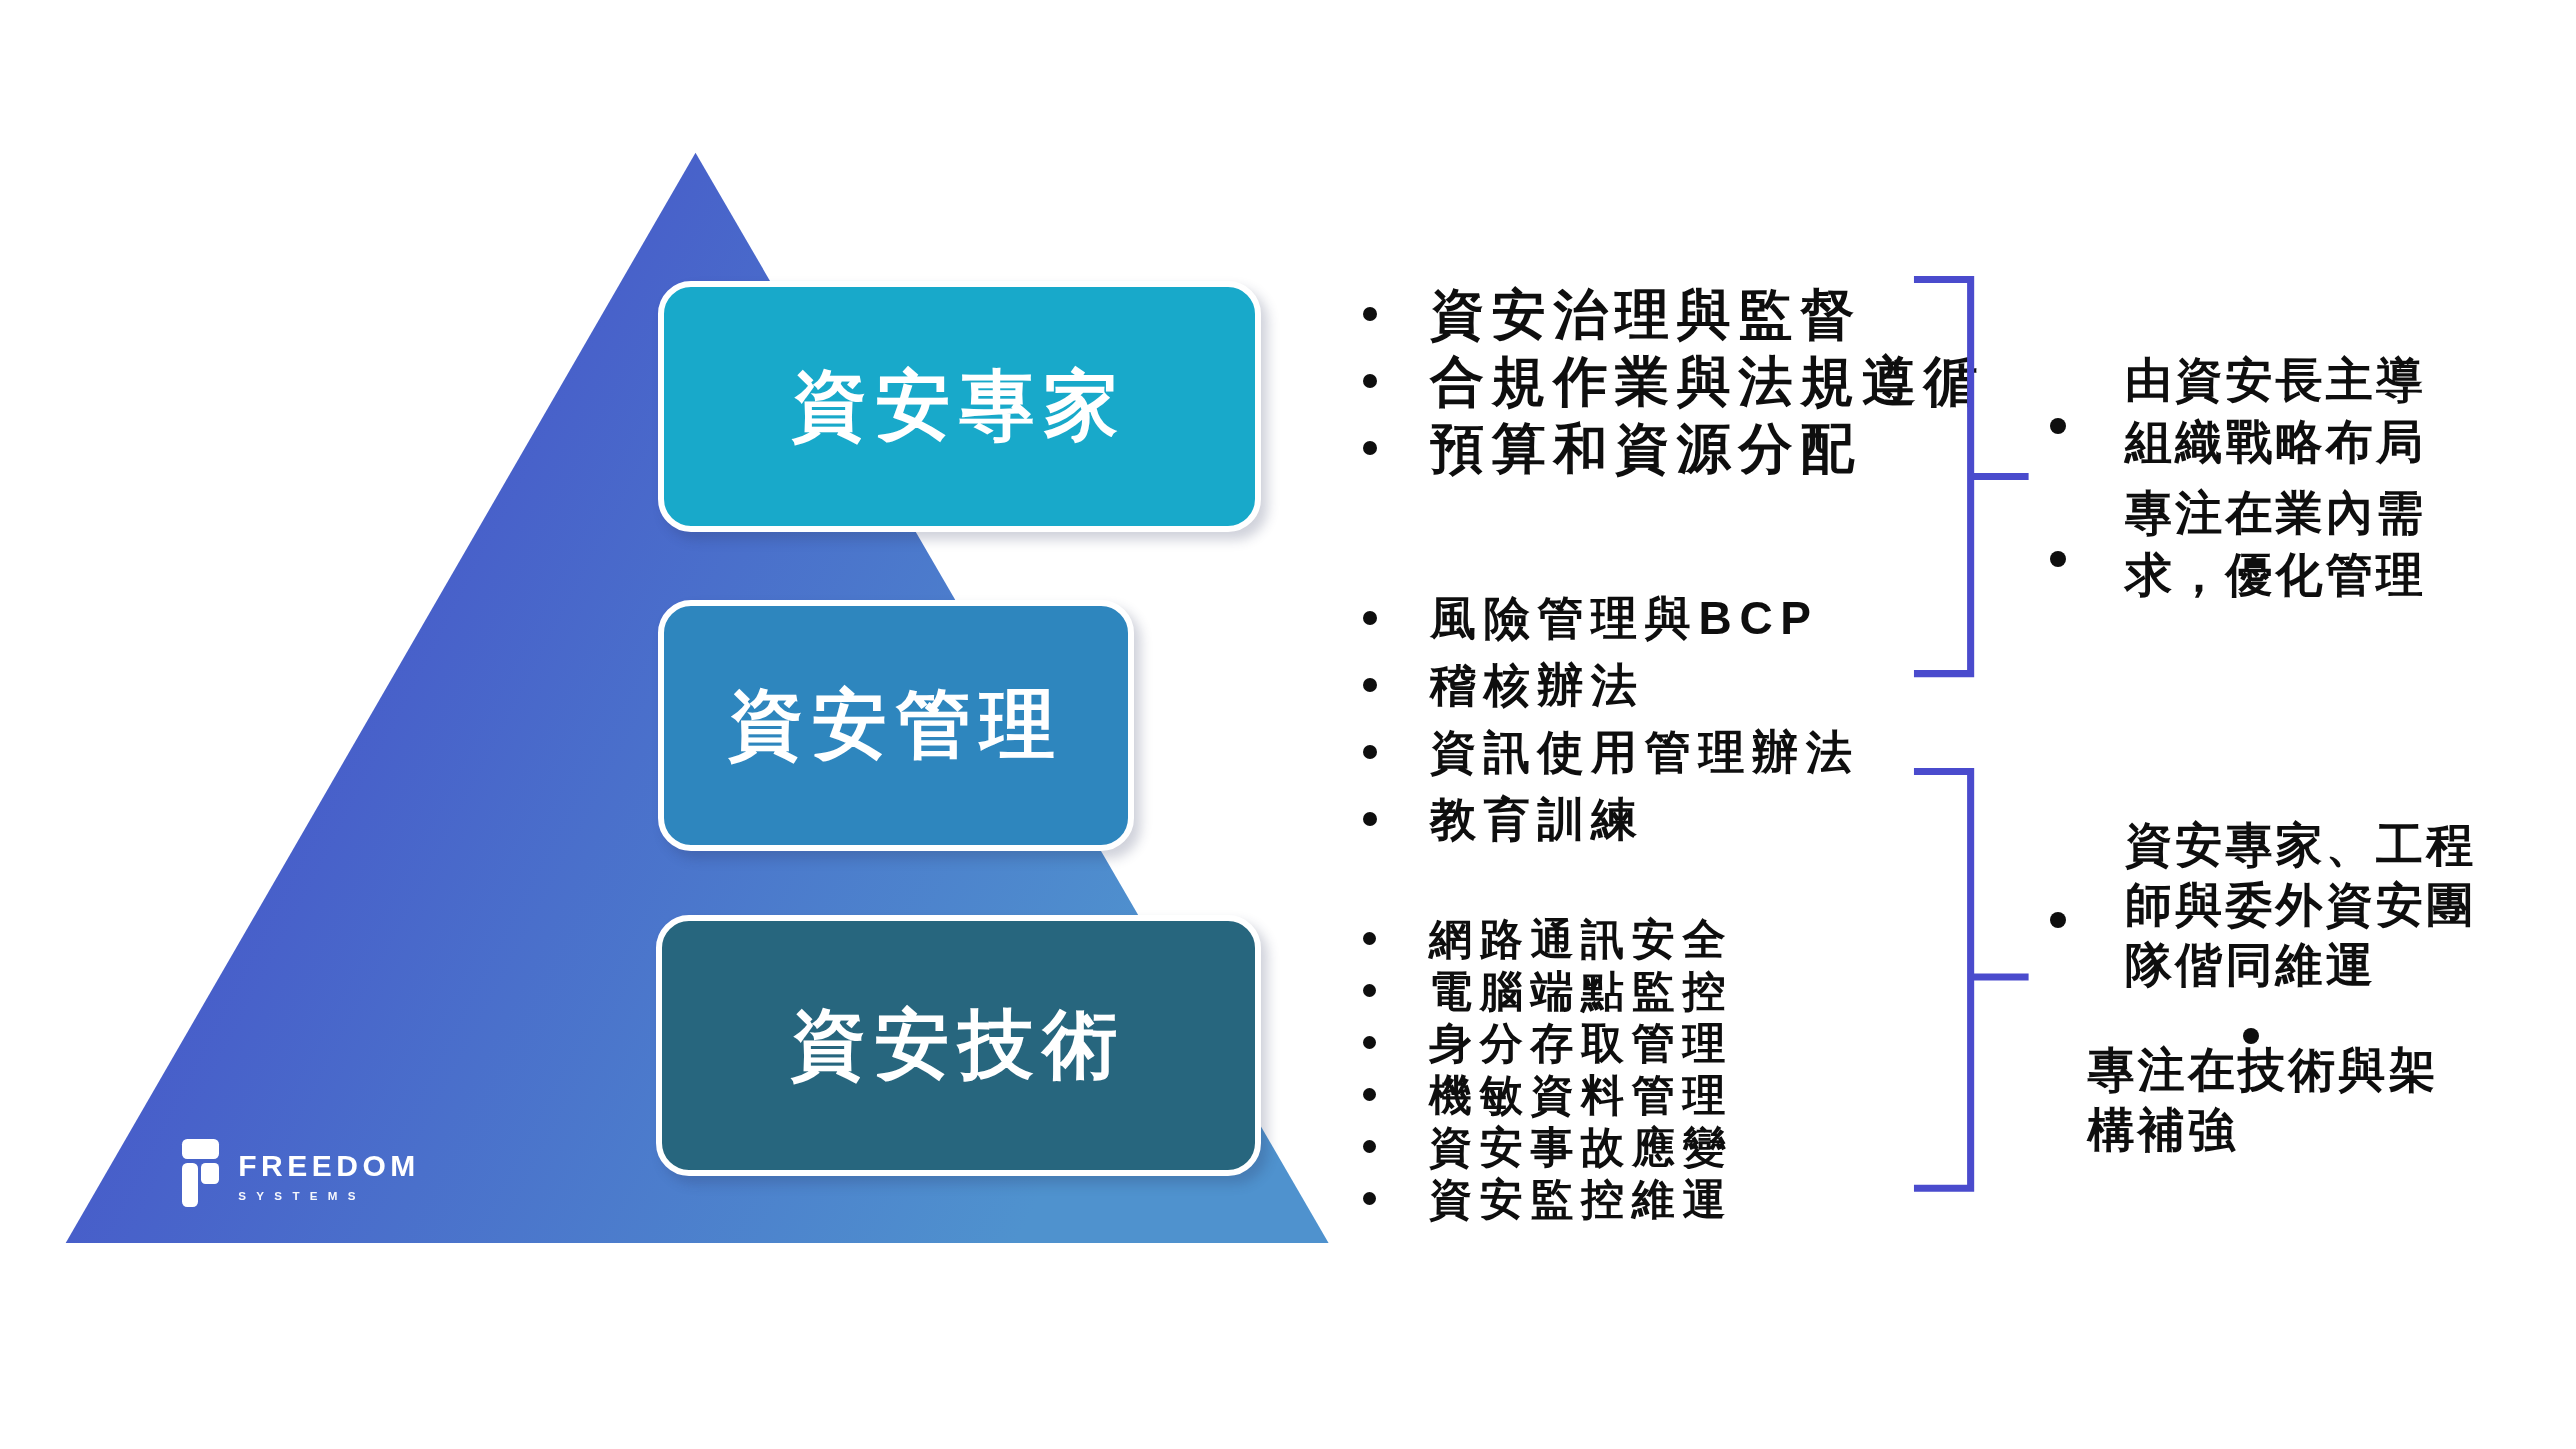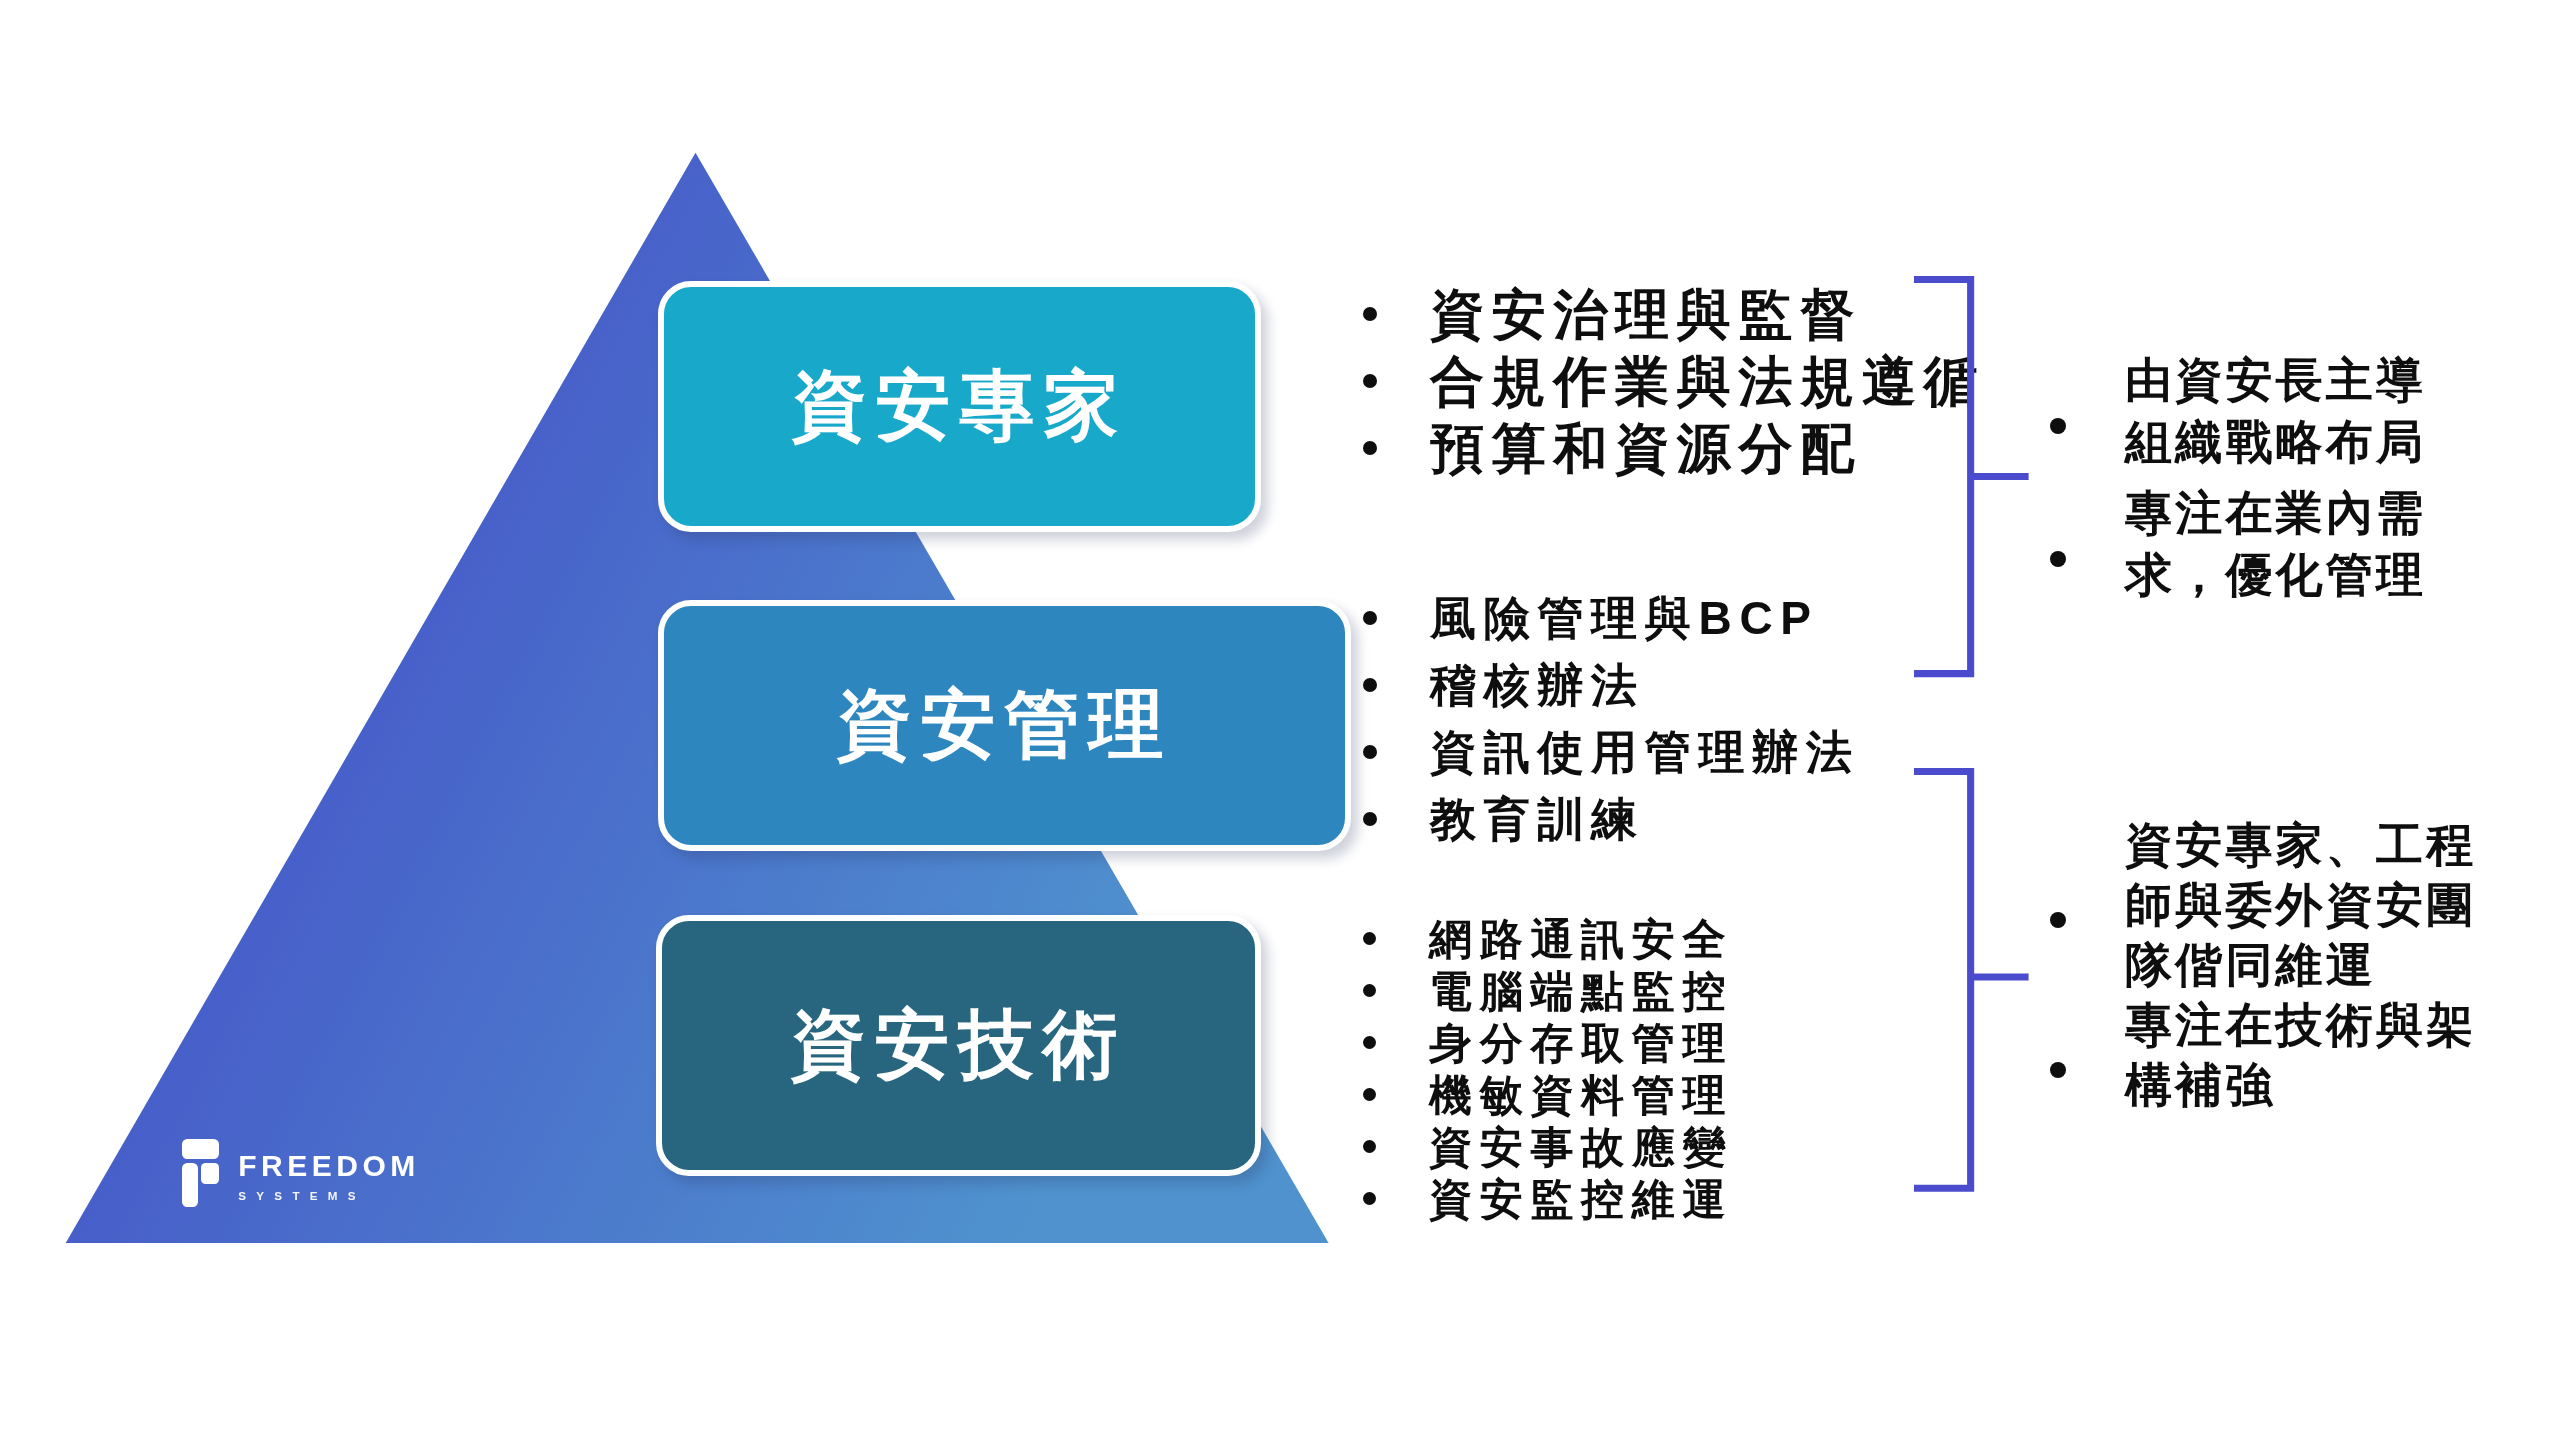--- a/index.html
+++ b/index.html
@@ -27,21 +27,21 @@
     display: flex;
     align-items: center;
     justify-content: center;
     color: #ffffff;
     font-weight: bold;
     font-size: 75px;
     letter-spacing: 9px;
     box-shadow: 6.4px 7.7px 11.6px rgba(40, 50, 90, 0.22);
   }
   #lvl-policy     { left: 658px; top: 281px;  width: 603px; height: 251px; }
-  #lvl-management { left: 658px; top: 600px;  width: 693px; height: 251px; }
+  #lvl-management { left: 658px; top: 600px;  width: 476px; height: 251px; }
   #lvl-technology { left: 656px; top: 915px; width: 605px; height: 261px; }
 
   
   .blist { position: absolute; left: 1363px; color: #0e0e0e; font-weight: bold; }
   .blist .item { display: flex; align-items: flex-start; }
   .blist .dot {
     flex: none; width: 14px; height: 14px;
     border-radius: 50%; background: #0e0e0e; margin-right: 53px;
   }
   .blist .txt { white-space: pre; }
@@ -57,21 +57,21 @@
   .ann .dot {
     flex: none; width: 16px; height: 16px;
     border-radius: 50%; background: #0e0e0e; margin-right: 59px;
   }
   .ann .txt { white-space: pre-line; width: 386px; letter-spacing: 3.2px; }
   #ann-governance { top: 353px;  line-height: 62px; }
   #ann-governance .dot { margin-top: 22.5px; }
   #ann-governance .item + .item { margin-top: 9px; }
   #ann-technical  { top: 819px; line-height: 60px; }
   #ann-technical .dot { margin-top: 21px; }
-  #ann-technical .item + .item { margin-top: 0px; }
+  #ann-technical .item + .item { margin-top: 8px; flex-direction: column; }
 
   
   .logo { position: absolute; left: 182px; top: 1139px; display: flex; align-items: flex-start; }
   .logo-mark { position: relative; width: 37px; height: 68px; margin-right: 19.3px; }
   .logo-mark .bar-top { position: absolute; left: 0; top: 0;  width: 37px; height: 20px; background: #fff; border-radius: 5.2px; }
   .logo-mark .bar-v   { position: absolute; left: 0; top: 24px; width: 15.5px; height: 44px; background: #fff; border-radius: 5.2px; }
   .logo-mark .sq      { position: absolute; left: 19.3px; top: 24px; width: 17.4px; height: 21px; background: #fff; border-radius: 4.5px; }
   .logo-text { color: #ffffff; }
   .brand { font-size: 30px; font-weight: bold; letter-spacing: 4.5px; margin-top: 10.3px; }
   .subbrand { font-size: 11.6px; font-weight: bold; letter-spacing: 10.3px; margin-top: 5.8px; opacity: 0.95; }

